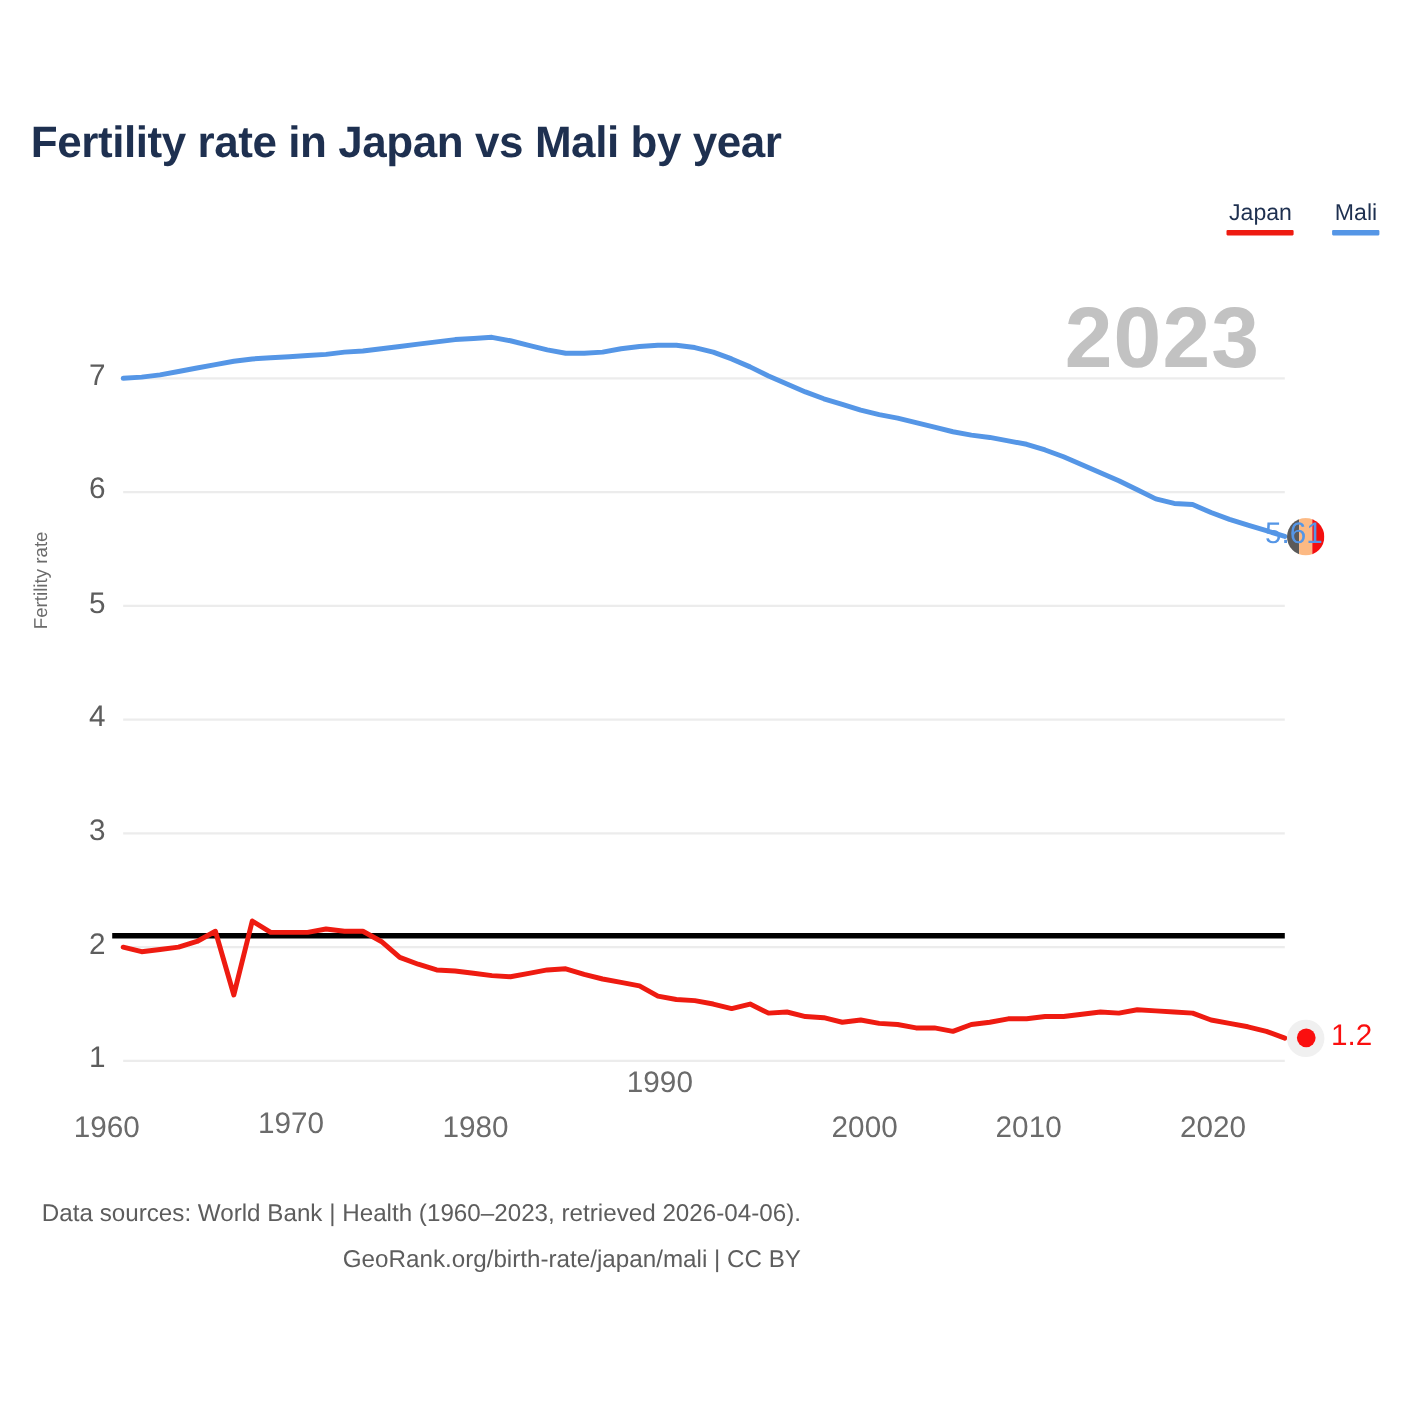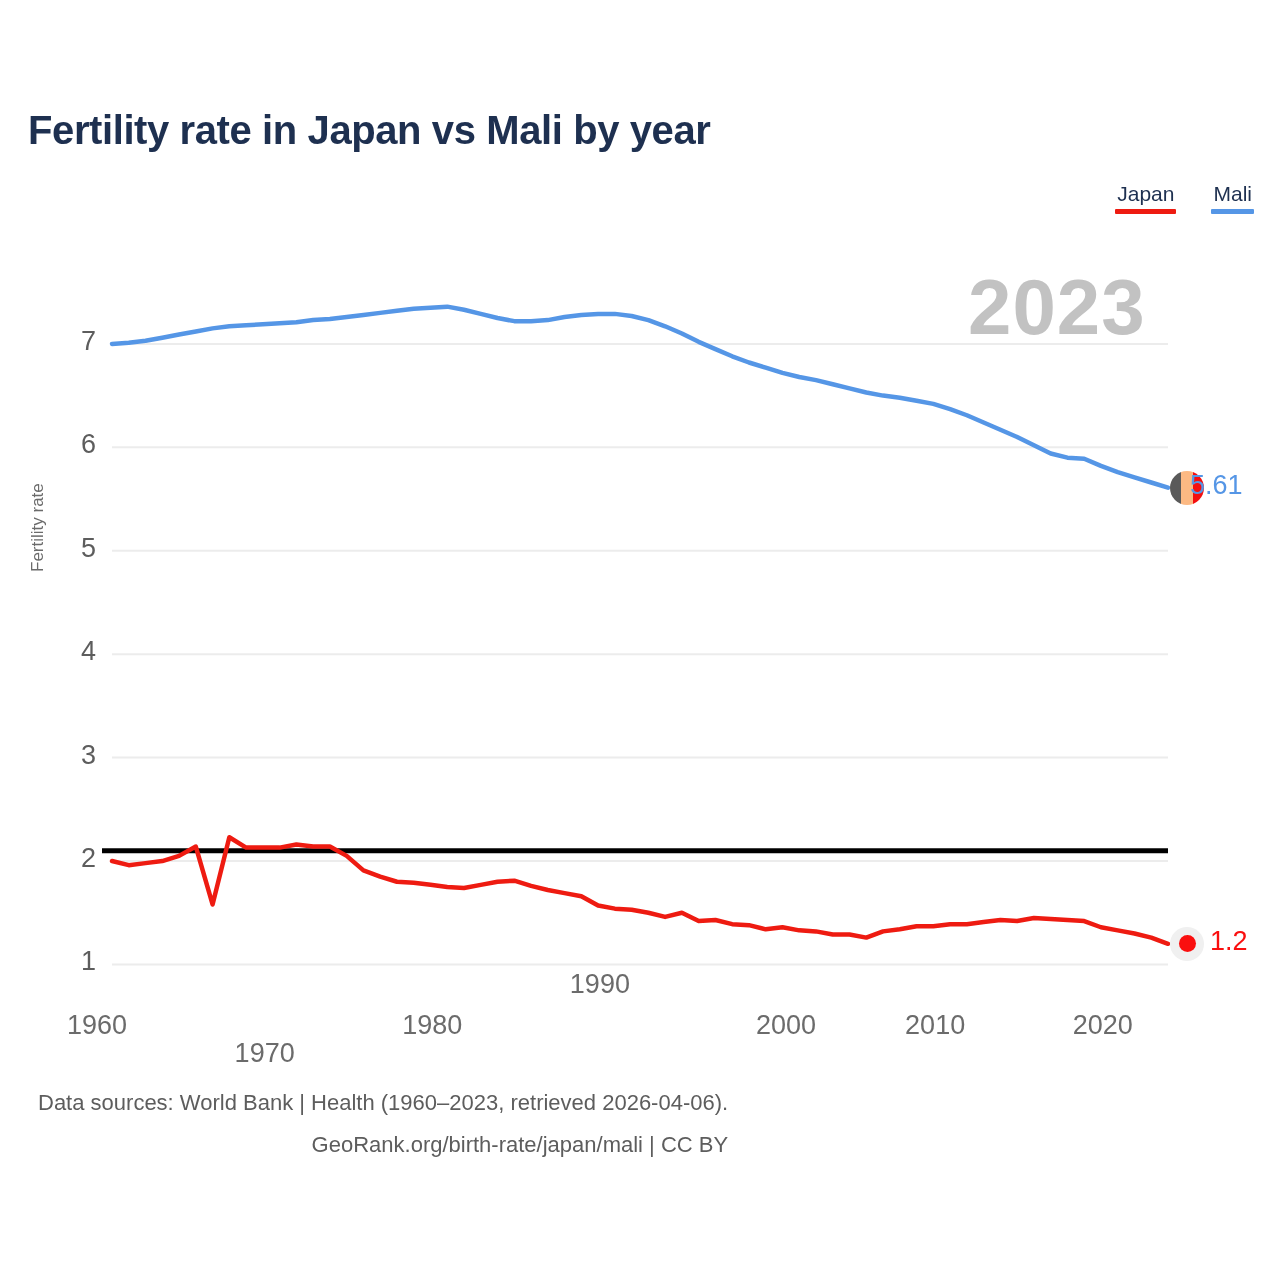--- a/index.html
+++ b/index.html
@@ -188,34 +188,34 @@
       <div class="y-tick-label" style="left: 56px; top: 946.485px;">1</div>
       <div class="y-tick-label" style="left: 56px; top: 843.052px;">2</div>
       <div class="y-tick-label" style="left: 56px; top: 739.619px;">3</div>
       <div class="y-tick-label" style="left: 56px; top: 636.187px;">4</div>
       <div class="y-tick-label" style="left: 56px; top: 532.754px;">5</div>
       <div class="y-tick-label" style="left: 56px; top: 429.321px;">6</div>
       <div class="y-tick-label" style="left: 56px; top: 325.888px;">7</div>
     </div>
   <div id="x-tick-labels">
       <div class="x-tick-label" style="left: 67px; top: 1010px;">1960</div>
-      <div class="x-tick-label" style="left: 234.619px; top: 1038px;">1970</div>
+      <div class="x-tick-label" style="left: 234.619px; top: 1006px;">1970</div>
       <div class="x-tick-label" style="left: 402.238px; top: 1010px;">1980</div>
       <div class="x-tick-label" style="left: 569.857px; top: 969px;">1990</div>
       <div class="x-tick-label" style="left: 756px; top: 1010px;">2000</div>
       <div class="x-tick-label" style="left: 905.095px; top: 1010px;">2010</div>
       <div class="x-tick-label" style="left: 1072.71px; top: 1010px;">2020</div>
     </div>
 
   <div class="flag-marker" id="flag-mali" style="left: 1170px; top: 470.66px;">
     <span class="band" style="background:#5a5a5a"></span>
     <span class="band" style="background:#fcb983"></span>
     <span class="band" style="background:#f40f0f"></span>
   </div>
-  <div class="end-label" id="end-label-mali" style="left: 1150px; top: 469.66px; margin-left: 40px;">5.61</div>
+  <div class="end-label" id="end-label-mali" style="left: 1150px; top: 469.66px;">5.61</div>
 
   <div class="flag-marker" id="flag-japan" style="left: 1170px; top: 926.799px;">
     <span class="disc"></span>
   </div>
   <div class="end-label" id="end-label-japan" style="left: 1210px; top: 925.799px;">1.2</div>
 
   <div id="footer">
     <span class="footer-line">Data sources: World Bank | Health (1960–2023, retrieved 2026-04-06).</span>
     <span class="footer-line">GeoRank.org/birth-rate/japan/mali | CC BY</span>
   </div>

